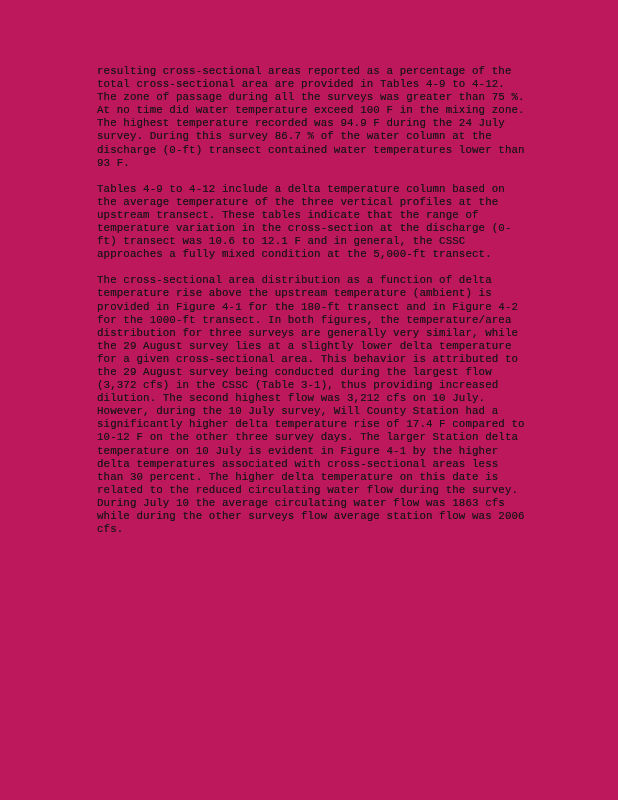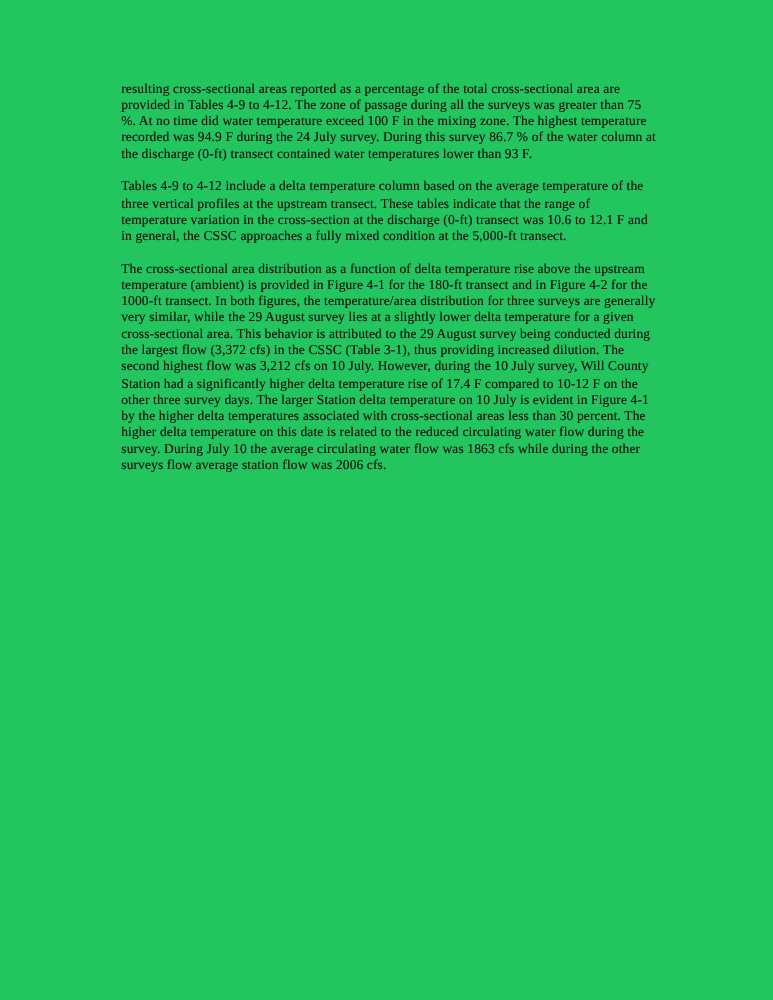--- a/index.html
+++ b/index.html
@@ -11,21 +11,22 @@
     height: 800px;
     background: #ffffff;
     position: relative;
     overflow: hidden;
     font-family: "Liberation Serif", "DejaVu Serif", serif;
     color: #151515;
   }
   .page {
     position: absolute;
     inset: 0;
-    background: #22c55e;
+    background: #be185d;
+    font-family: Liberation Mono, monospace;
   }
   .content {
     position: absolute;
     left: 97px;
     top: 65px;
     width: 428px;
     font-size: 10.8px;
     line-height: 13.1px;
     text-align: left;
     letter-spacing: 0.1px;

